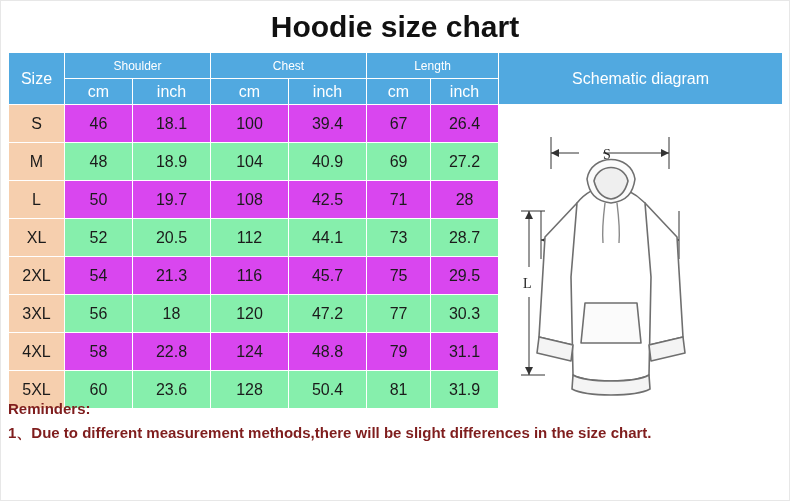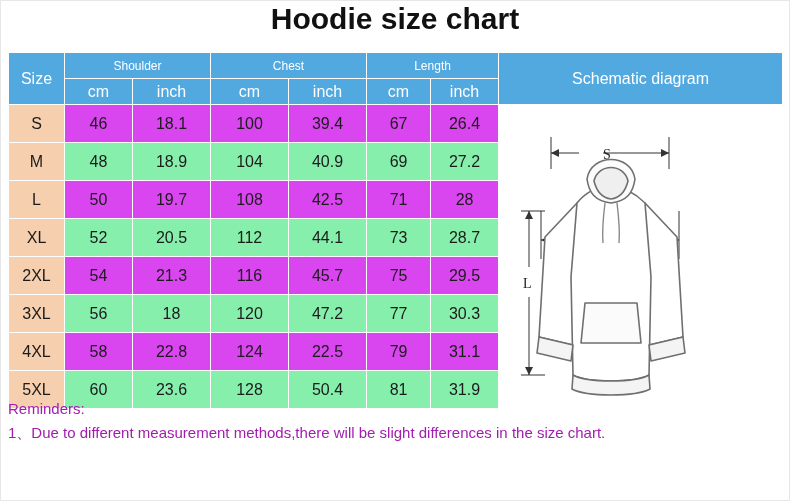--- a/index.html
+++ b/index.html
@@ -14,21 +14,21 @@
     position: relative;
     width: 790px; height: 501px;
     background: #ffffff;
   }
   
   .title {
     text-align: center;
     font-size: 30px;
     font-weight: bold;
     color: #111111;
-    padding-top: 2px;
+    padding-top: 10px;
     padding-bottom: 6px;
     letter-spacing: 0px;
   }
   
   .chart-wrap {
     position: absolute;
     left: 8px;
     top: 52px;
     width: 774px;
     height: 338px;
@@ -84,23 +84,24 @@
     border: 1px solid #ffffff;
     vertical-align: middle;
     padding: 0;
   }
   
   .reminders {
     position: absolute;
     left: 8px;
     top: 398px;
     width: 774px;
-    color: #a21caf;
+    color: #7f1d1d;
     font-size: 15px;
     line-height: 1.5;
+    font-weight: bold;
   }
   .reminders .line { white-space: nowrap; }
   .rem-title { margin-bottom: 1px; }
   
   .frame {
     position: absolute;
     left: 0; top: 0; right: 0; bottom: 0;
     border: 1px solid #e7e7e7;
     pointer-events: none;
   }
@@ -258,21 +259,21 @@
           <td class="cell-dark">47.2</td>
           <td class="cell-dark">77</td>
           <td class="cell-dark">30.3</td>
         </tr>
 
         <tr class="row-h">
           <td class="size-cell">4XL</td>
           <td class="cell-light">58</td>
           <td class="cell-light">22.8</td>
           <td class="cell-light">124</td>
-          <td class="cell-light">22.5</td>
+          <td class="cell-light">48.8</td>
           <td class="cell-light">79</td>
           <td class="cell-light">31.1</td>
         </tr>
 
         <tr class="row-h">
           <td class="size-cell">5XL</td>
           <td class="cell-dark">60</td>
           <td class="cell-dark">23.6</td>
           <td class="cell-dark">128</td>
           <td class="cell-dark">50.4</td>

